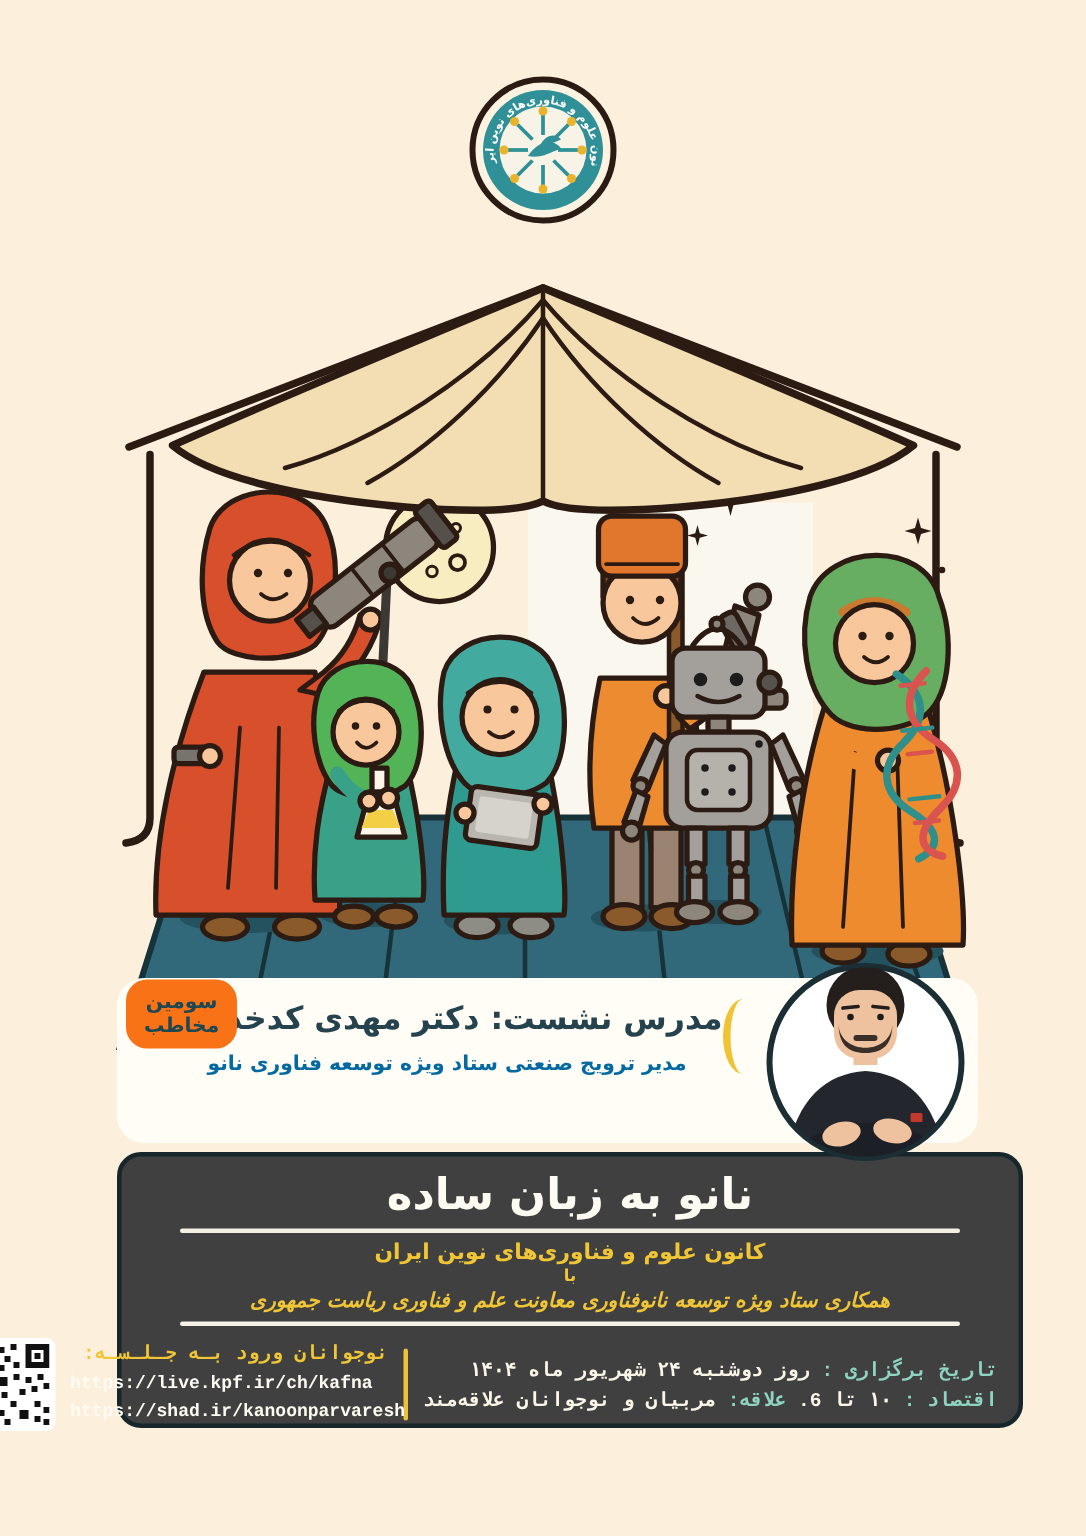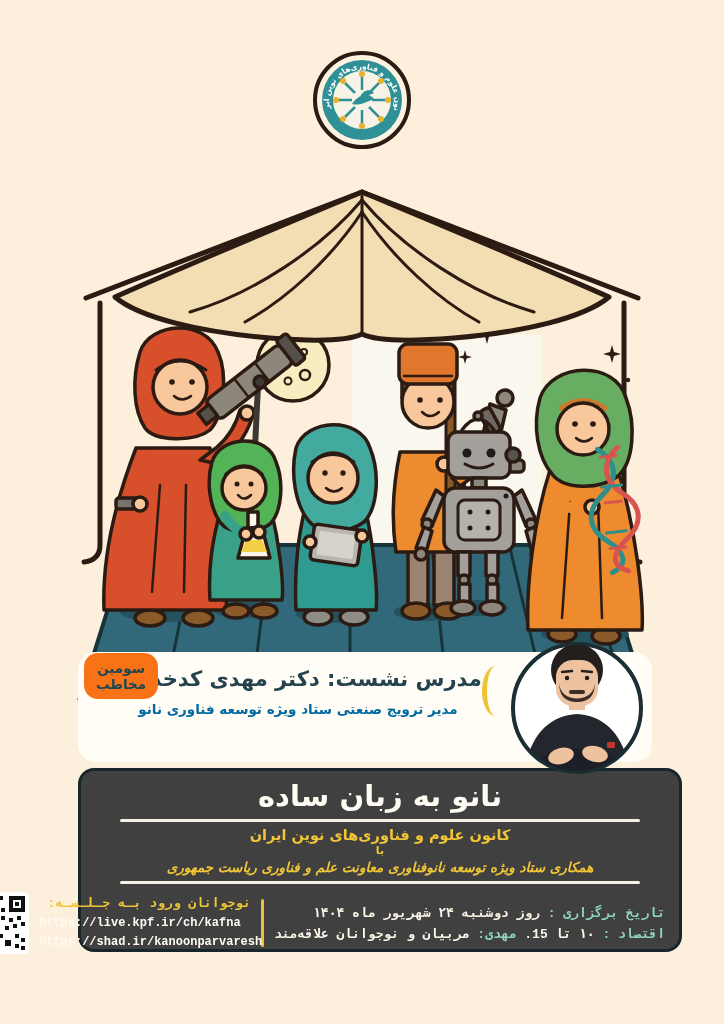--- a/index.html
+++ b/index.html
@@ -356,22 +356,22 @@
     <div class="sep"></div>
 
     <div class="details">
       <div class="dates">
         <div class="drow">
           <span class="lbl">تاریخ برگزاری :</span>
           <span class="val">روز دوشنبه ۲۴ شهریور ماه ۱۴۰۴</span>
         </div>
         <div class="drow">
           <span class="lbl">اقتصاد :</span>
-          <span class="val">۱۰ تا 15.</span>
-          <span class="lbl">مهدی:</span>
+          <span class="val">۱۰ تا 6.</span>
+          <span class="lbl">علاقه:</span>
           <span class="val">مربیان و نوجوانان علاقه‌مند</span>
         </div>
       </div>
       <div class="vdiv"></div>
       <div class="links">
         <div class="head">نوجوانان ورود بـه جـلـسـه:</div>
         <div class="url">https://live.kpf.ir/ch/kafna</div>
         <div class="url">https://shad.ir/kanoonparvaresh</div>
       </div>
       <div class="qr">

